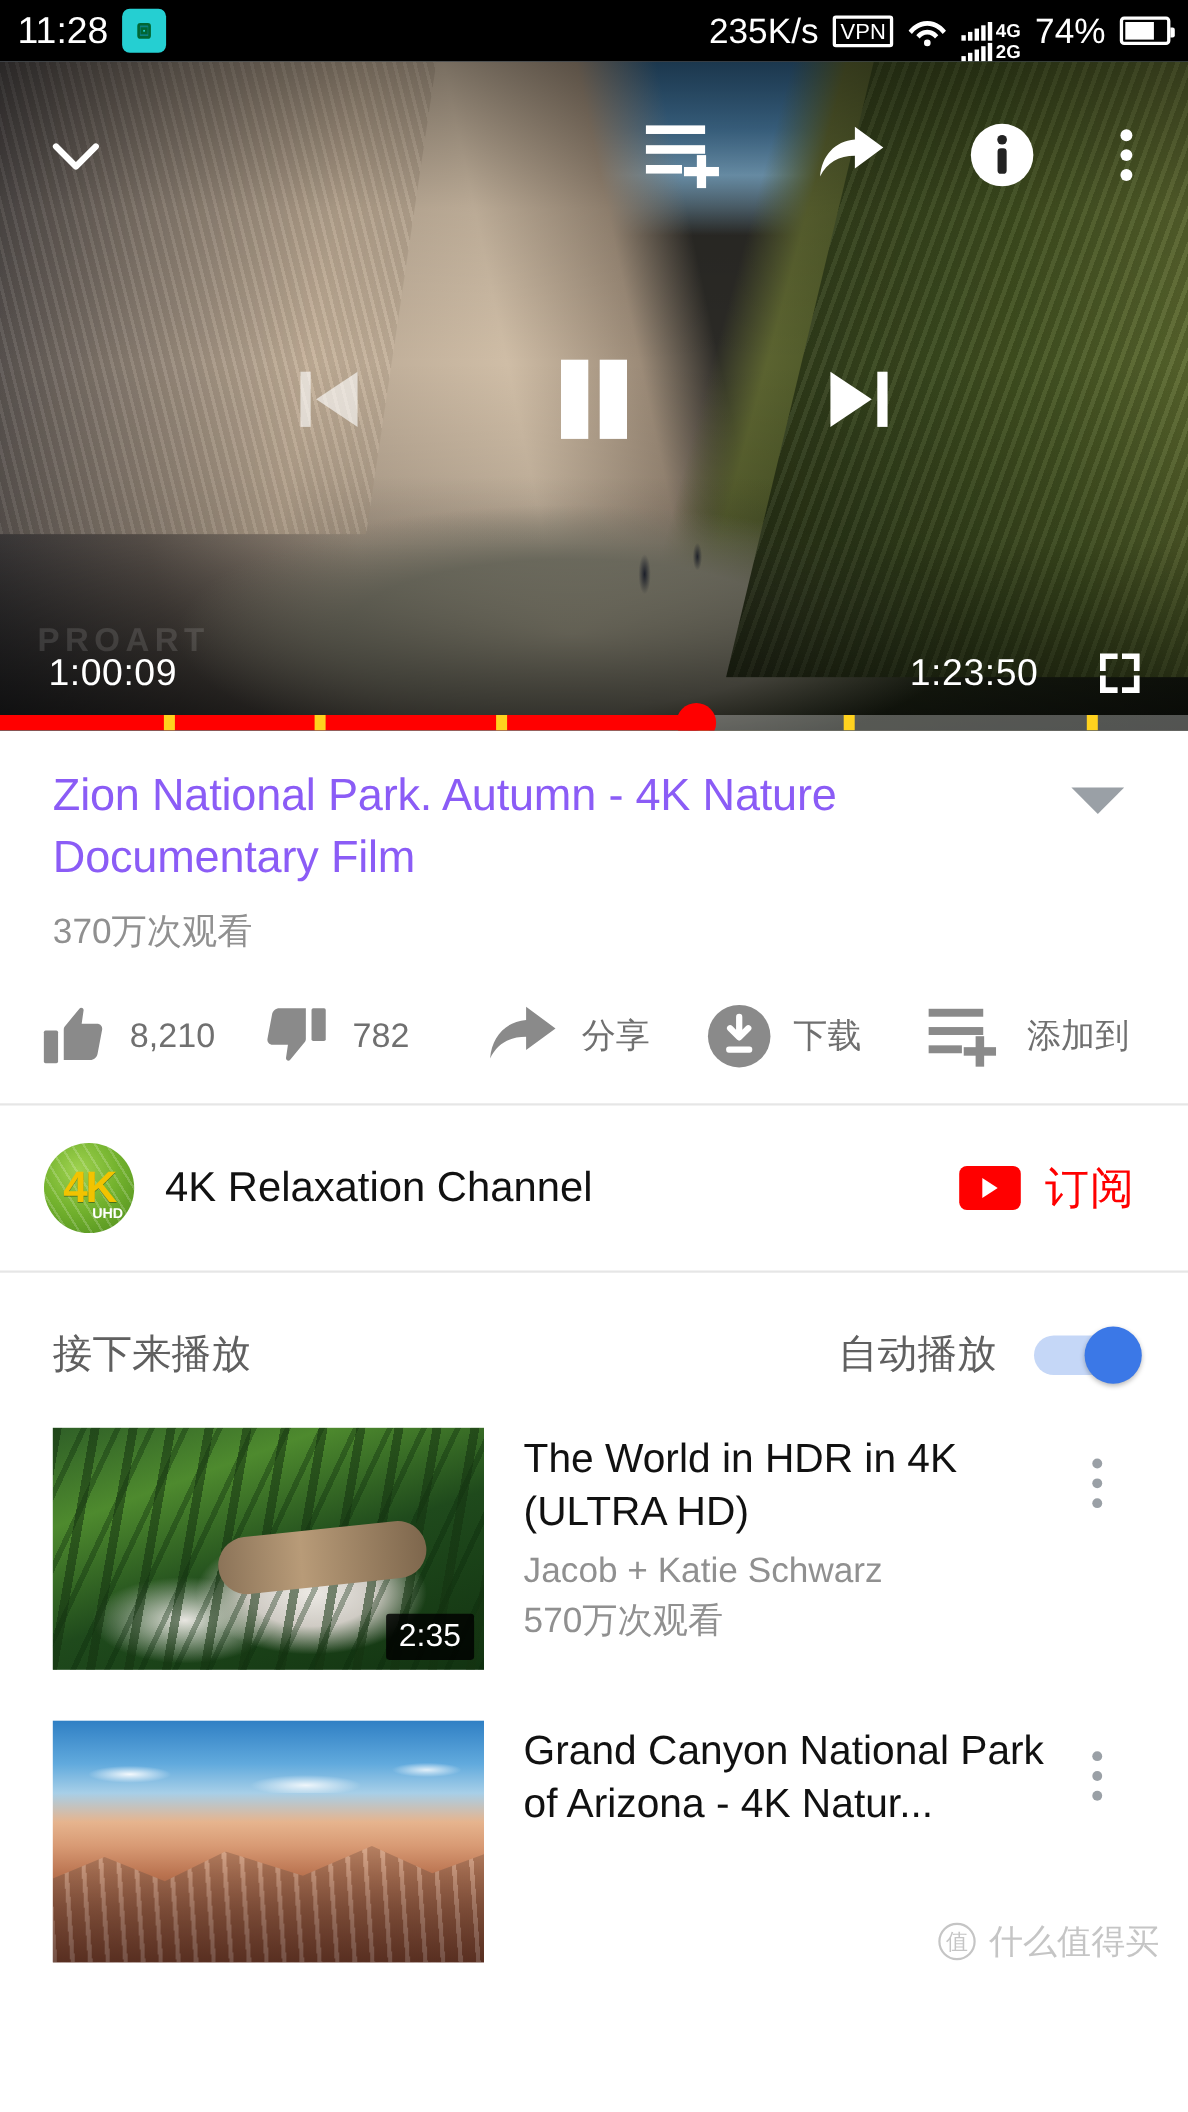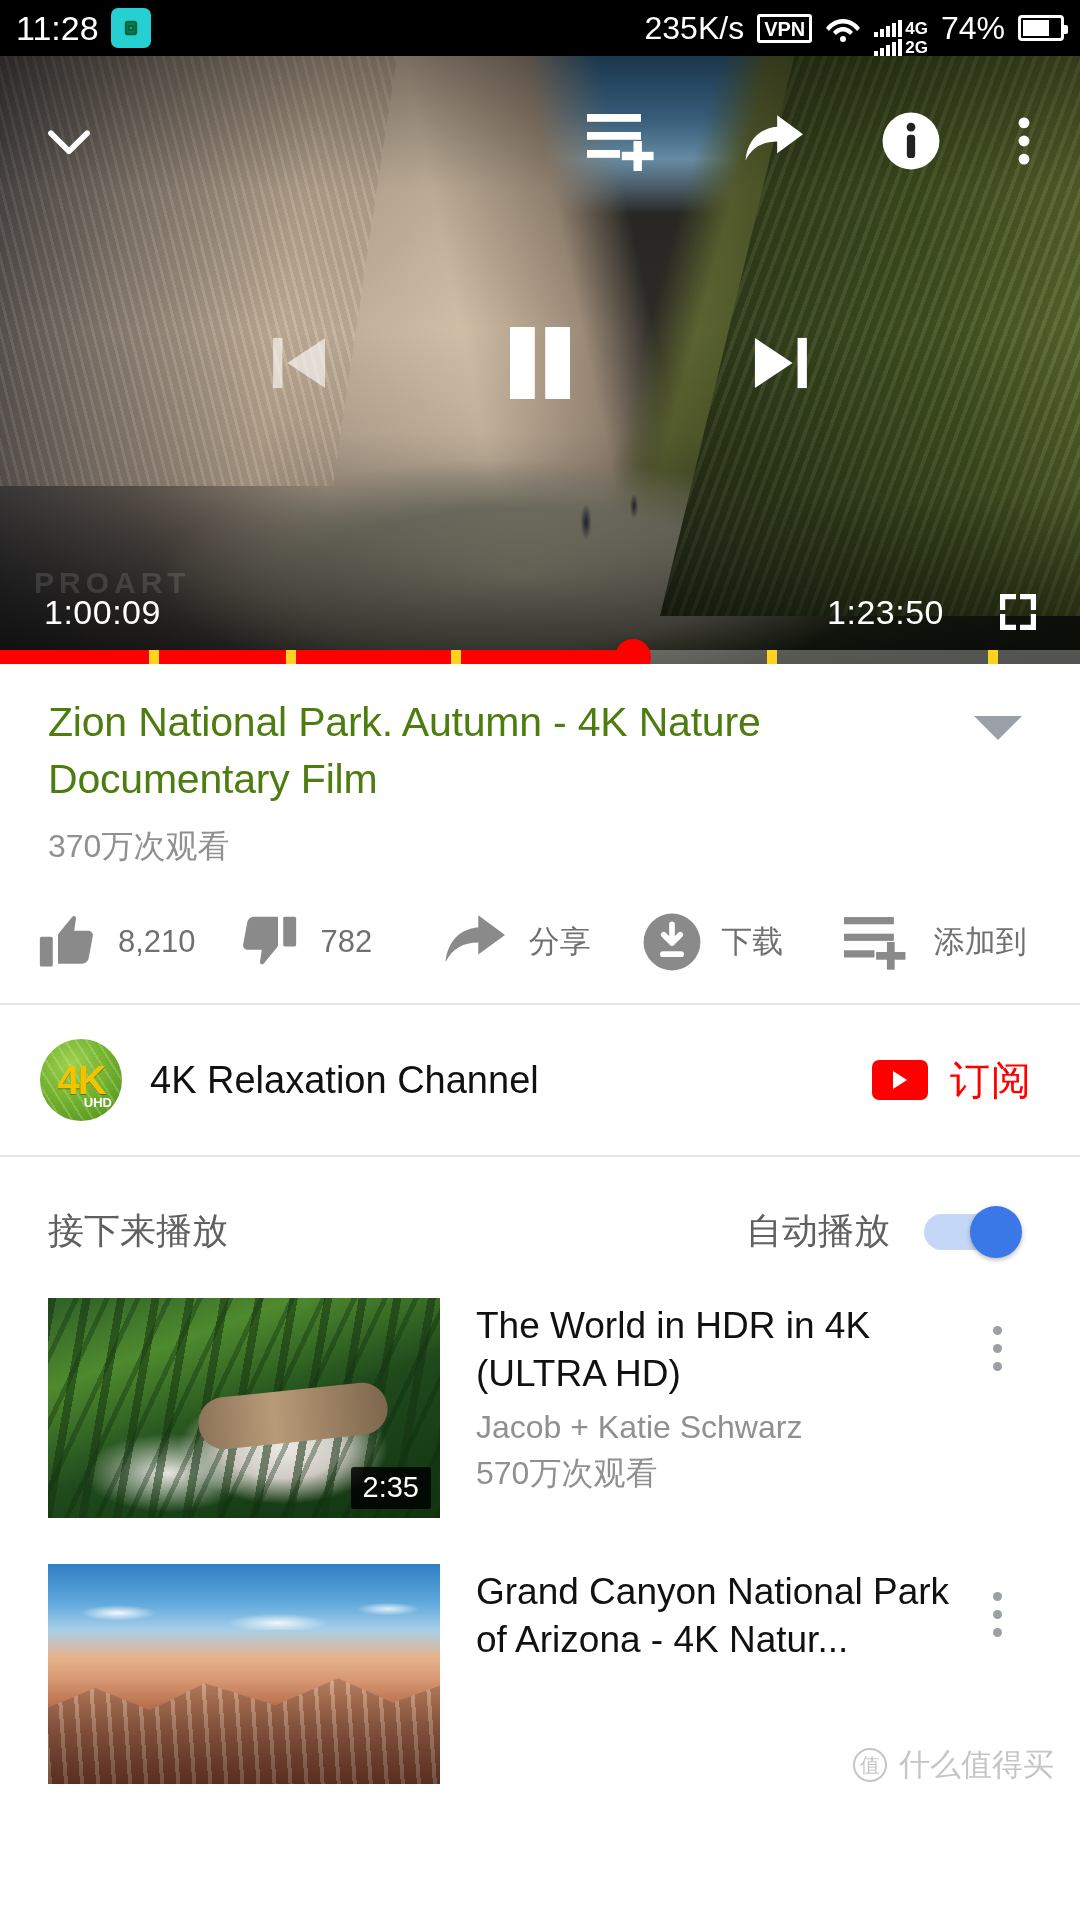--- a/index.html
+++ b/index.html
@@ -24,21 +24,21 @@
     width: 40px; height: 40px; margin-left: 12px;
     background: #25cfd2; border-radius: 7px;
     display: flex; align-items: center; justify-content: center;
   }
   .sb-cast svg { width: 24px; height: 24px; }
   .sb-right {
     margin-left: auto; display: flex; align-items: center; gap: 13px;
   }
   .sb-speed { font-size: 32px; }
   .sb-vpn {
-    font-size: 20px; font-weight: bold;
+    font-size: 20px; font-weight: normal;
     border: 3px solid #fff; border-radius: 3px;
     padding: 2px 4px 1px 4px; line-height: 1;
   }
   .sb-wifi svg { width: 36px; height: 30px; display:block; }
   .sb-signal { display: flex; align-items: flex-end; gap: 3px; height: 40px; margin-top: 16px; }
   .sig-col { display: flex; flex-direction: column; justify-content: flex-end; gap: 2px; }
   .bars { display: flex; align-items: flex-end; gap: 2px; height: 17px; }
   .bars i { width: 4px; background: #fff; display:block; }
   .bars i:nth-child(1) { height: 5px; }
   .bars i:nth-child(2) { height: 8px; }
@@ -154,21 +154,21 @@
     position: absolute; top: 0; bottom: 0; width: 10px; background: #ffd21e;
   }
   .progress-thumb {
     position: absolute; top: 50%; transform: translate(-50%, -50%);
     width: 36px; height: 36px; border-radius: 50%; background: #ff0000;
   }
 
   
   .meta { padding: 30px 48px 0 48px; position: relative; }
   .video-title {
-    font-size: 41px; line-height: 1.38; color: #4d7c0f;
+    font-size: 41px; line-height: 1.38; color: #8b5cf6;
     font-weight: 400; letter-spacing: -.2px;
     max-width: 860px;
   }
   .expand-caret {
     position: absolute; right: 58px; top: 52px;
     width: 0; height: 0;
     border-left: 24px solid transparent;
     border-right: 24px solid transparent;
     border-top: 24px solid #9aa0a6;
   }
@@ -225,21 +225,21 @@
   .sub-yt span {
     display:block; width:0; height:0;
     border-top: 9px solid transparent; border-bottom: 9px solid transparent;
     border-left: 14px solid #ffffff;
   }
   .sub-label { font-size: 40px; color: #ff0000; letter-spacing: 1px; }
 
   
   .upnext-head {
     display: flex; align-items: center;
-    padding: 50px 64px 42px 48px;
+    padding: 50px 48px 42px 48px;
     gap: 38px;
   }
   .upnext-title { font-size: 36px; color: #606060; }
   .autoplay { margin-left: auto; display: flex; align-items: center; gap: 34px; }
   .autoplay-label { font-size: 36px; color: #606060; }
   .switch {
     width: 92px; height: 36px; border-radius: 18px;
     background: #c5d7f7; position: relative;
   }
   .switch .knob {

